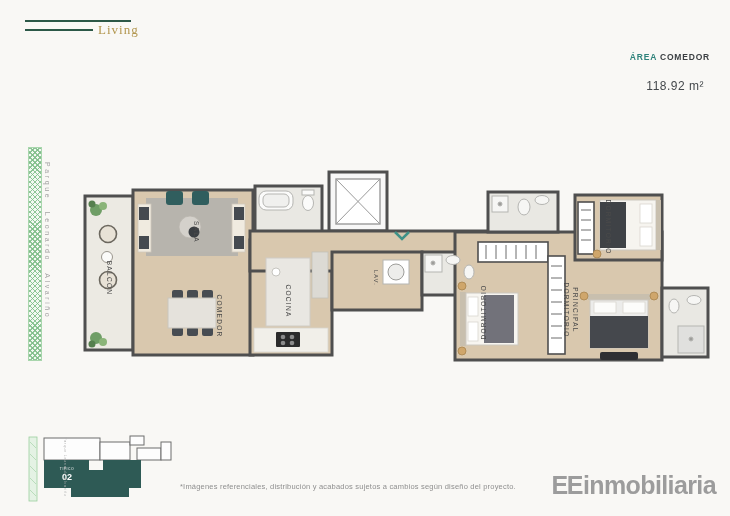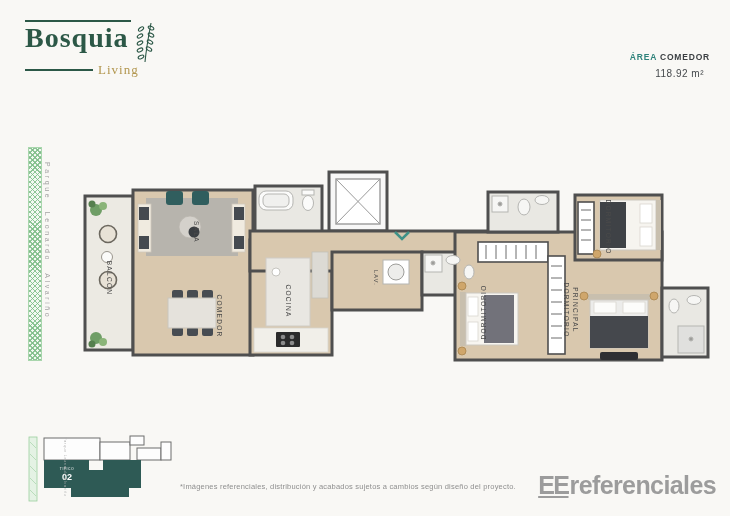--- a/index.html
+++ b/index.html
@@ -22,21 +22,21 @@
   .logo-tagline{
     font-family:Liberation Serif, serif; font-size:13px; color:#b2964e; letter-spacing:1px;
   }
   .unit-info{position:absolute; right:20px; top:44px; text-align:right;}
   .unit-title{
     font-family:"Liberation Serif", serif; font-weight:700;
     font-size:23px; color:#2b5a53; letter-spacing:2px;
   }
   .area-label{margin-top:8px; font-size:8.5px; font-weight:700; letter-spacing:.8px; color:#3c4043;}
   .area-label .accent{color:#2f837b;}
-  .area-value{margin-top:6px; padding-right:6px; font-size:10px; color:#45494c; letter-spacing:.5px;}
+  .area-value{margin-top:17px; padding-right:6px; font-size:12px; color:#45494c; letter-spacing:.5px;}
   
   .park-strip{
     position:absolute; left:28px; top:147px; width:12px; height:212px;
     background:
       repeating-linear-gradient(45deg, rgba(124,188,134,.85) 0 1px, transparent 1px 3.5px),
       repeating-linear-gradient(-45deg, rgba(124,188,134,.85) 0 1px, transparent 1px 3.5px),
       #f2f9f2;
     border:1px solid #a9d6ad;
   }
   .street-name{
@@ -53,54 +53,37 @@
   }
   
   .disclaimer{
     position:absolute; left:180px; top:482px; width:450px; 
     font-size:7.5px; color:#8f8f8f; letter-spacing:.2px;
   }
   .agency{
     position:absolute; right:14px; top:471px;
     font-size:25px; color:#9c9c9c; font-weight:700; letter-spacing:-.6px;
   }
-  .agency .ee{font-weight:800; letter-spacing:-1.5px; margin-right:1px;text-decoration:underline;}
+  .agency .ee{font-weight:800; letter-spacing:-1.5px; margin-right:1px;}
   
   .room-label{
     font-family:"Liberation Sans", sans-serif; font-size:6.5px;
     letter-spacing:1.3px; fill:#4a4a4a;
   }
   .room-label.small{font-size:5.5px;}
   .kp-label-small{font-family:"Liberation Sans", sans-serif; font-size:3.4px; letter-spacing:.5px; fill:#ffffff;}
   .kp-label-big{font-family:"Liberation Sans", sans-serif; font-size:9px; font-weight:700; fill:#ffffff;}
 </style>
 </head>
 <body>
 
 <div class="canvas">
 
   <div class="logo">
     <div class="rule-top"></div>
-    <div class="logo-row">
-      <span class="logo-name">Bosquia</span>
-      <svg class="leaf" width="24" height="42" viewBox="0 0 24 42">
-        <g fill="none" stroke="#2c5847" stroke-width="1.1">
-          <path d="M14,41 C15,30 17,18 20,2"></path>
-          <ellipse cx="10" cy="8" rx="3" ry="1.6" transform="rotate(-35 10 8)"></ellipse>
-          <ellipse cx="20" cy="7" rx="3" ry="1.6" transform="rotate(25 20 7)"></ellipse>
-          <ellipse cx="9" cy="15" rx="3" ry="1.6" transform="rotate(-30 9 15)"></ellipse>
-          <ellipse cx="20" cy="14" rx="3" ry="1.6" transform="rotate(28 20 14)"></ellipse>
-          <ellipse cx="9" cy="22" rx="3" ry="1.6" transform="rotate(-28 9 22)"></ellipse>
-          <ellipse cx="19" cy="21" rx="3" ry="1.6" transform="rotate(30 19 21)"></ellipse>
-          <ellipse cx="9" cy="29" rx="3" ry="1.6" transform="rotate(-26 9 29)"></ellipse>
-          <ellipse cx="18" cy="28" rx="3" ry="1.6" transform="rotate(32 18 28)"></ellipse>
-          <ellipse cx="10" cy="36" rx="3" ry="1.6" transform="rotate(-24 10 36)"></ellipse>
-        </g>
-      </svg>
-    </div>
     <div class="logo-sub">
       <span class="rule-bottom"></span>
       <span class="logo-tagline">Living</span>
     </div>
   </div>
 
   <div class="unit-info">
     <div class="area-label">
       <span class="accent">ÁREA</span>
       <span>COMEDOR</span>
@@ -296,16 +279,16 @@
       <rect x="136" y="14" width="10" height="18"></rect>
     </g>
     <path d="M19,32 H64 V42 H78 V32 H116 V60 H104 V69 H46 V60 H19 Z" fill="#2e5a55"></path>
     <text class="kp-label-small" x="42" y="42" text-anchor="middle">TÍPICO</text>
     <text class="kp-label-big" x="42" y="52" text-anchor="middle">02</text>
   </svg>
   <div class="keyplan-street">Parque Leonardo Alvariño</div>
 
   <div class="disclaimer">*Imágenes referenciales, distribución y acabados sujetos a cambios según diseño del proyecto.</div>
   <div class="agency">
-    <span class="ee">EE</span><span>referenciales</span>
+    <span class="ee">EE</span><span>inmobiliaria</span>
   </div>
 
 </div>
 
 </body></html>

